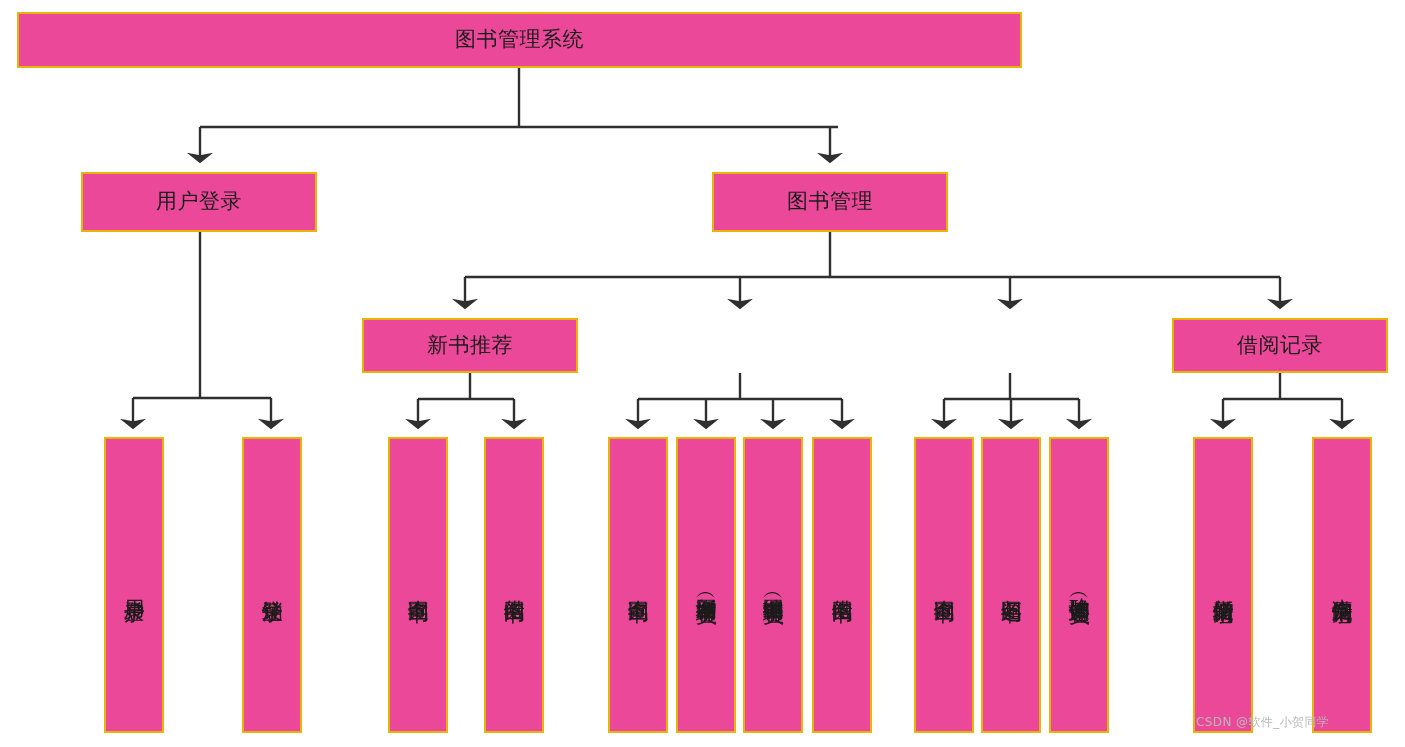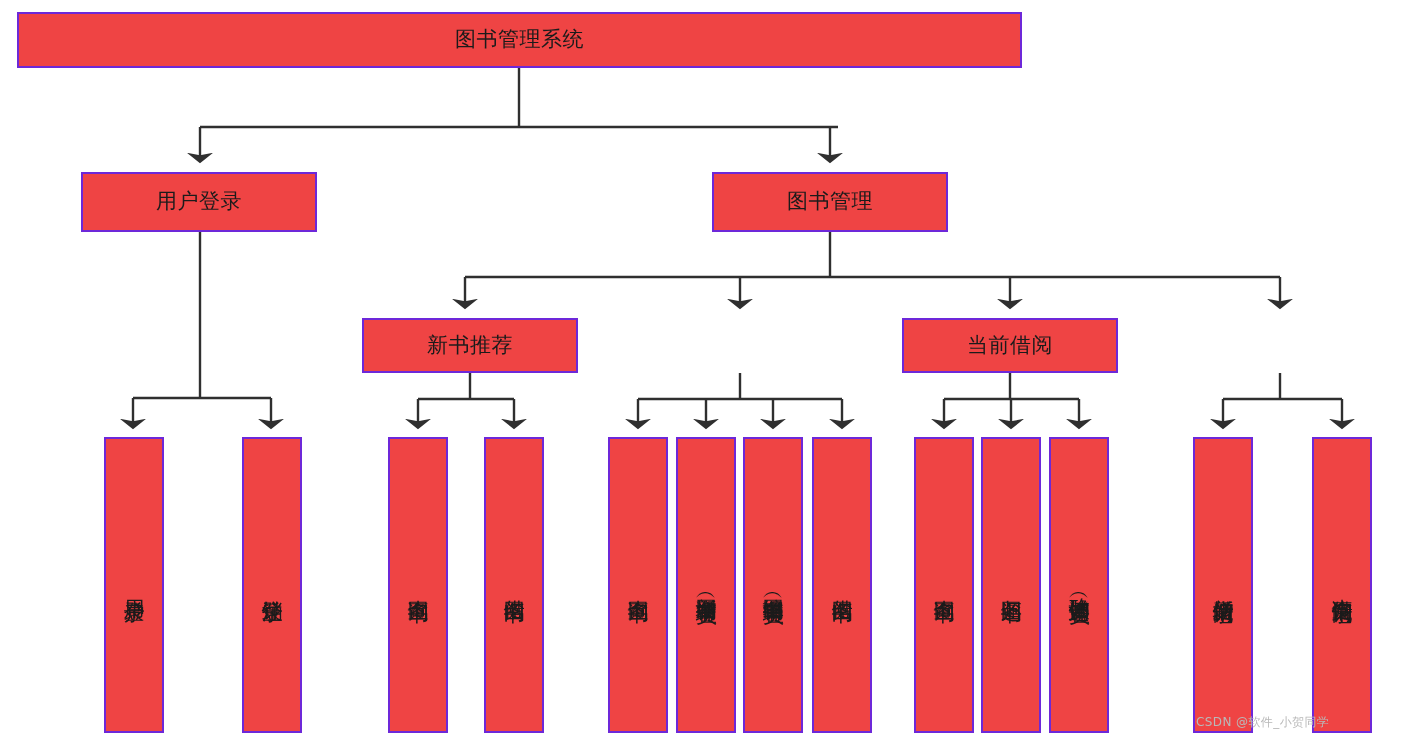--- a/index.html
+++ b/index.html
@@ -18,22 +18,22 @@
   #edges {
     position: absolute;
     left: 0;
     top: 0;
     width: 1405px;
     height: 747px;
   }
   .node {
     position: absolute;
     box-sizing: border-box;
-    background: #ef4444;
-    border: 2px solid #6d28d9;
+    background: #ec4899;
+    border: 2px solid #eab308;
     display: flex;
     align-items: center;
     justify-content: center;
     overflow: hidden;
   }
   .node.root { border-width: 2px; }
   .node-label {
     color: #1b1b1b;
     font-size: 21px;
     line-height: 1.12;
@@ -119,22 +119,22 @@
   <div class="node" style="left:81px; top:172px; width:236px; height:60px;">
     <span class="node-label">用户登录</span>
   </div>
   <div class="node" style="left:362px; top:318px; width:216px; height:55px;">
     <span class="node-label">新书推荐</span>
   </div>
 
   <div class="node" style="left:712px; top:172px; width:236px; height:60px;">
     <span class="node-label">图书管理</span>
   </div>
-  <div class="node" style="left:902px; top:318px; width:216px; height:55px;">
-    <span class="node-label">当前借阅</span>
+  <div class="node" style="left:1172px; top:318px; width:216px; height:55px;">
+    <span class="node-label">借阅记录</span>
   </div>
 
   <div class="node leaf" style="left:104px; top:437px; width:60px; height:296px;">
     <span class="node-label">用户登录</span>
   </div>
   <div class="node leaf" style="left:242px; top:437px; width:60px; height:296px;">
     <span class="node-label">注销登录</span>
   </div>
 
   <div class="node leaf" style="left:388px; top:437px; width:60px; height:296px;">

